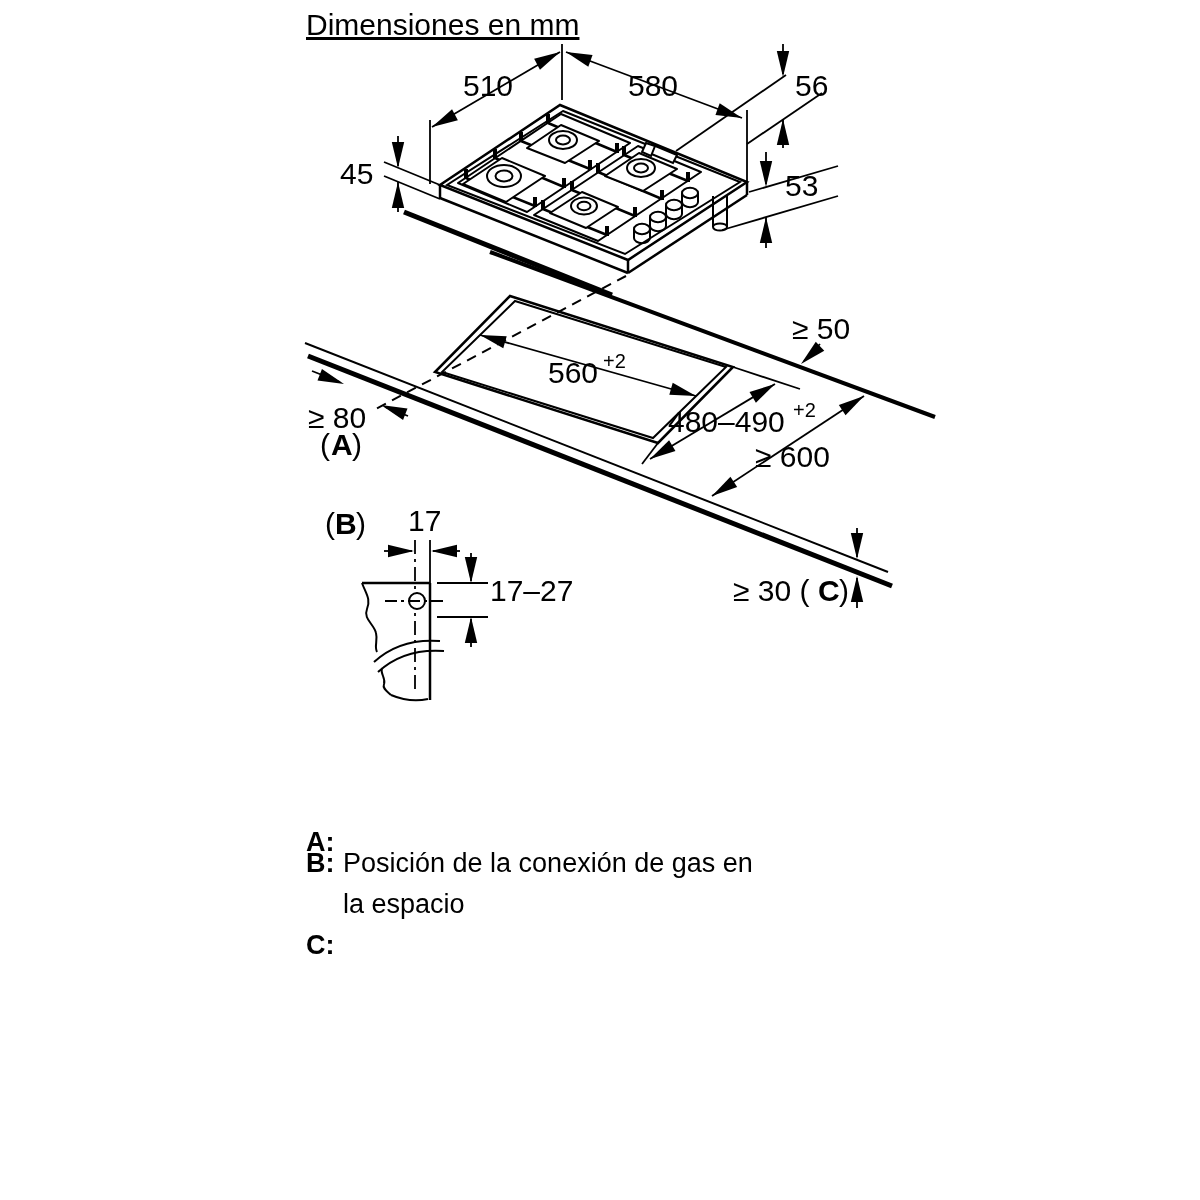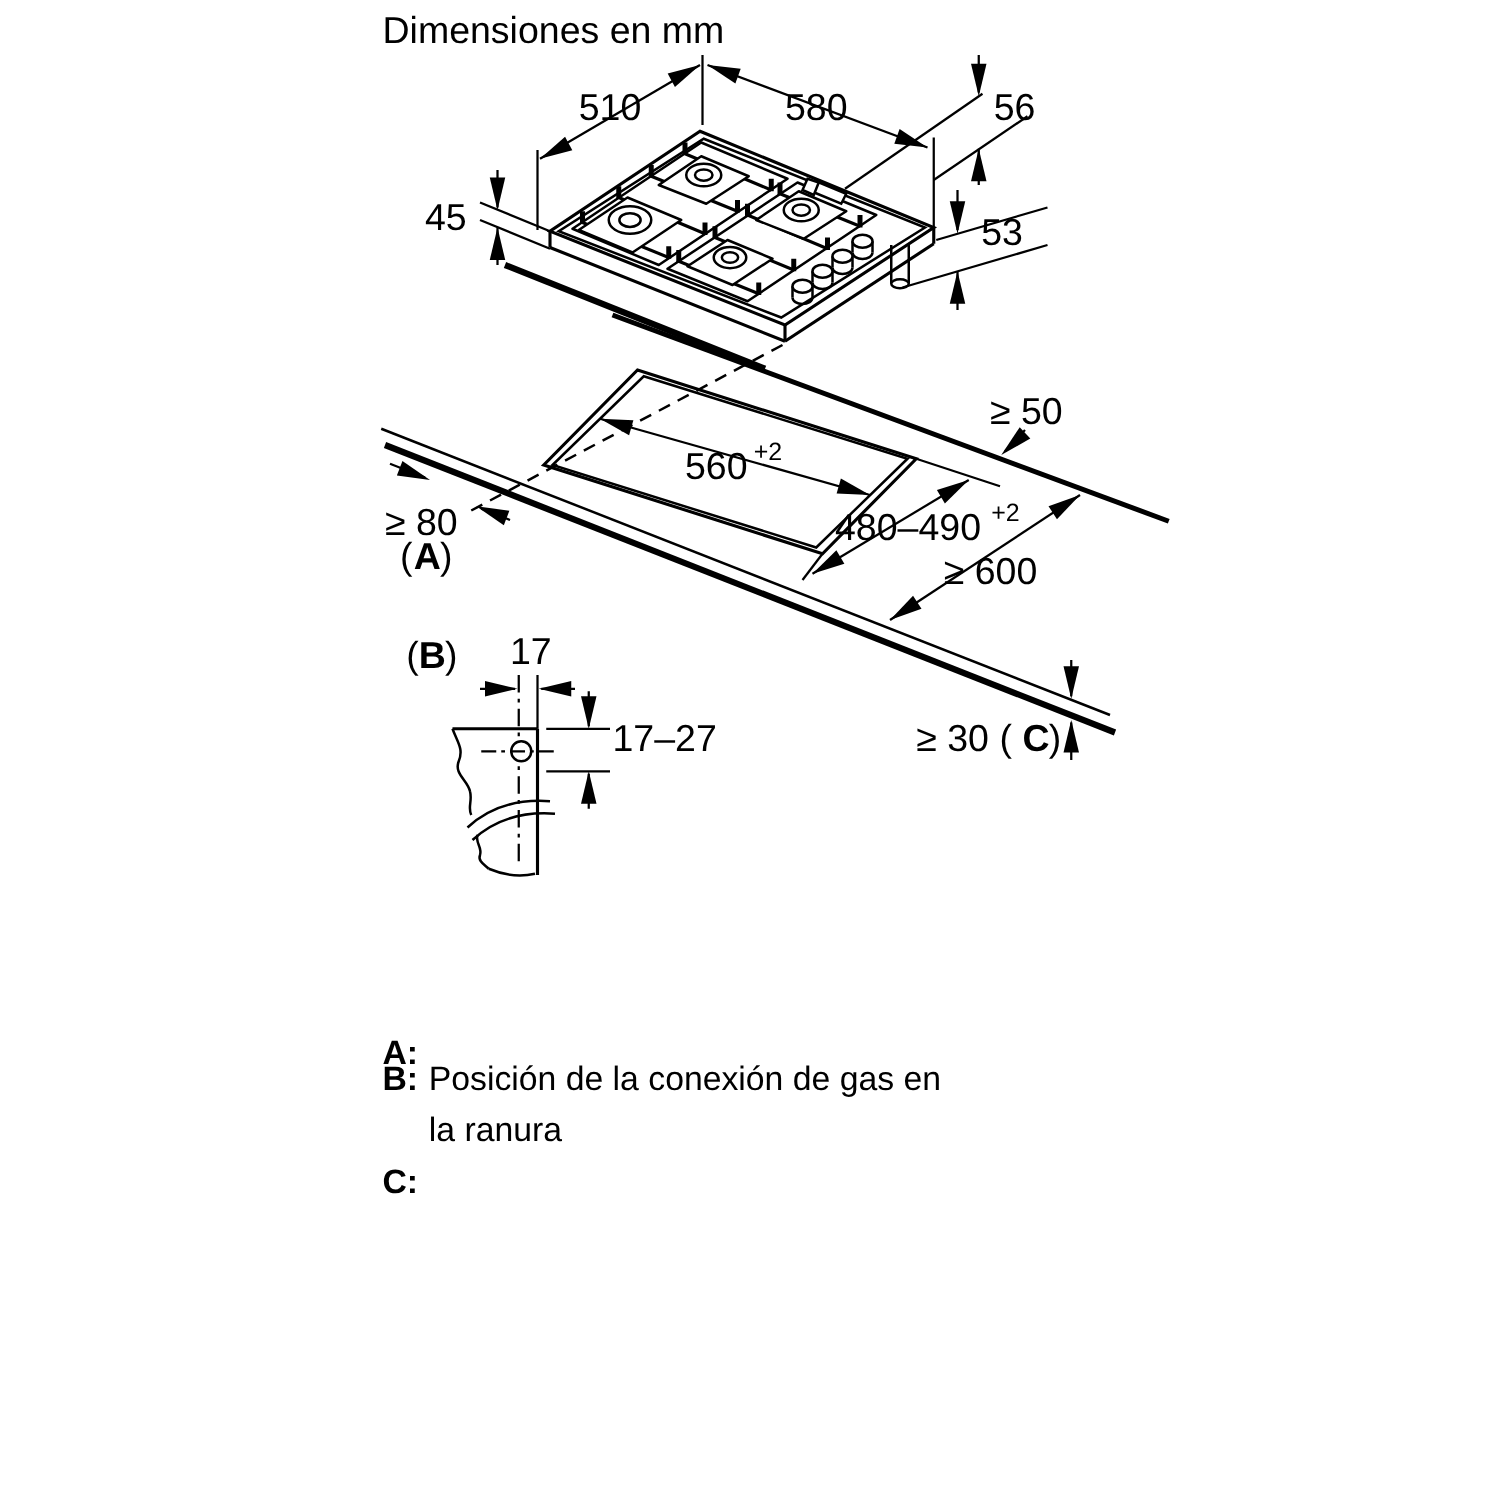--- a/index.html
+++ b/index.html
@@ -1,18 +1,18 @@
 <!DOCTYPE html>
 <html><head>
 <meta charset="utf-8">
 <style>
   html,body{margin:0;padding:0;background:#fff;}
   #canvas{position:relative;width:1200px;height:1200px;background:#ffffff;overflow:hidden;
           font-family:"Liberation Sans",sans-serif;color:#000;}
-  #page-title{position:absolute;left:306px;top:8px;font-size:30px;color:#000;}
+  #page-title{position:absolute;left:306px;top:8px;font-size:30px;color:#000;text-decoration:underline;}
   #diagram-svg{position:absolute;left:0;top:0;}
   .ln{stroke:#000;fill:none;stroke-width:2;}
   .thin{stroke:#000;fill:none;stroke-width:1.8;}
   .thick{stroke:#000;fill:none;stroke-width:5;}
   .med{stroke:#000;fill:none;stroke-width:2.5;}
   .whitefill{fill:#fff;stroke:#000;stroke-width:2;}
   .dimtxt{font-family:"Liberation Sans",sans-serif;font-size:30px;fill:#000;}
   .suptxt{font-family:"Liberation Sans",sans-serif;font-size:20px;fill:#000;}
   .boldtxt{font-weight:bold;}
   .ah{fill:#000;stroke:none;}
@@ -290,20 +290,20 @@
       </g>
     </g>
   </svg>
 
   <div id="legend">
     <div class="legend-item li-a">
       <span class="legend-key">A:</span>
     </div>
     <div class="legend-item li-b">
       <span class="legend-key">B:</span>
-      <span class="legend-text">Posición de la conexión de gas en la ranura</span>
+      <span class="legend-text">Posición de la conexión de gas en la espacio</span>
     </div>
     <div class="legend-item li-c">
       <span class="legend-key">C:</span>
     </div>
   </div>
 
 </div>
 
 </body></html>

